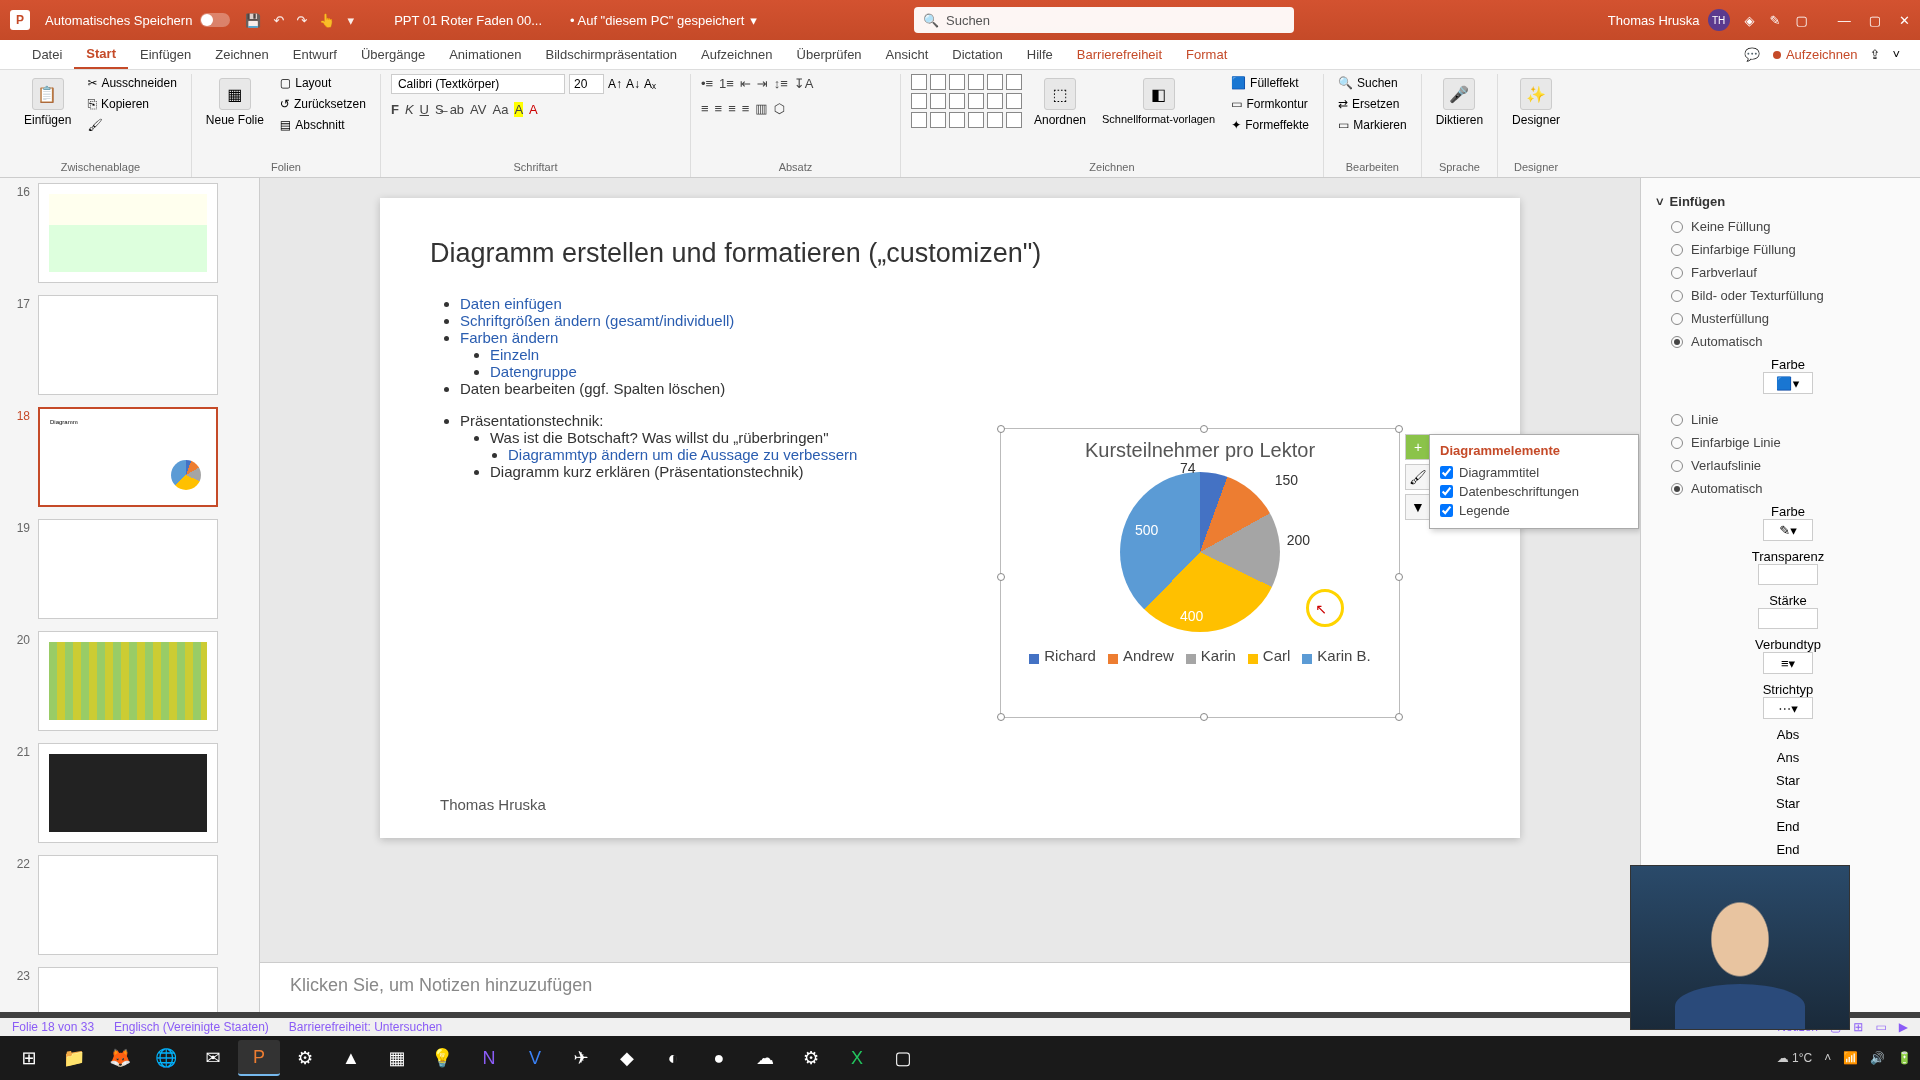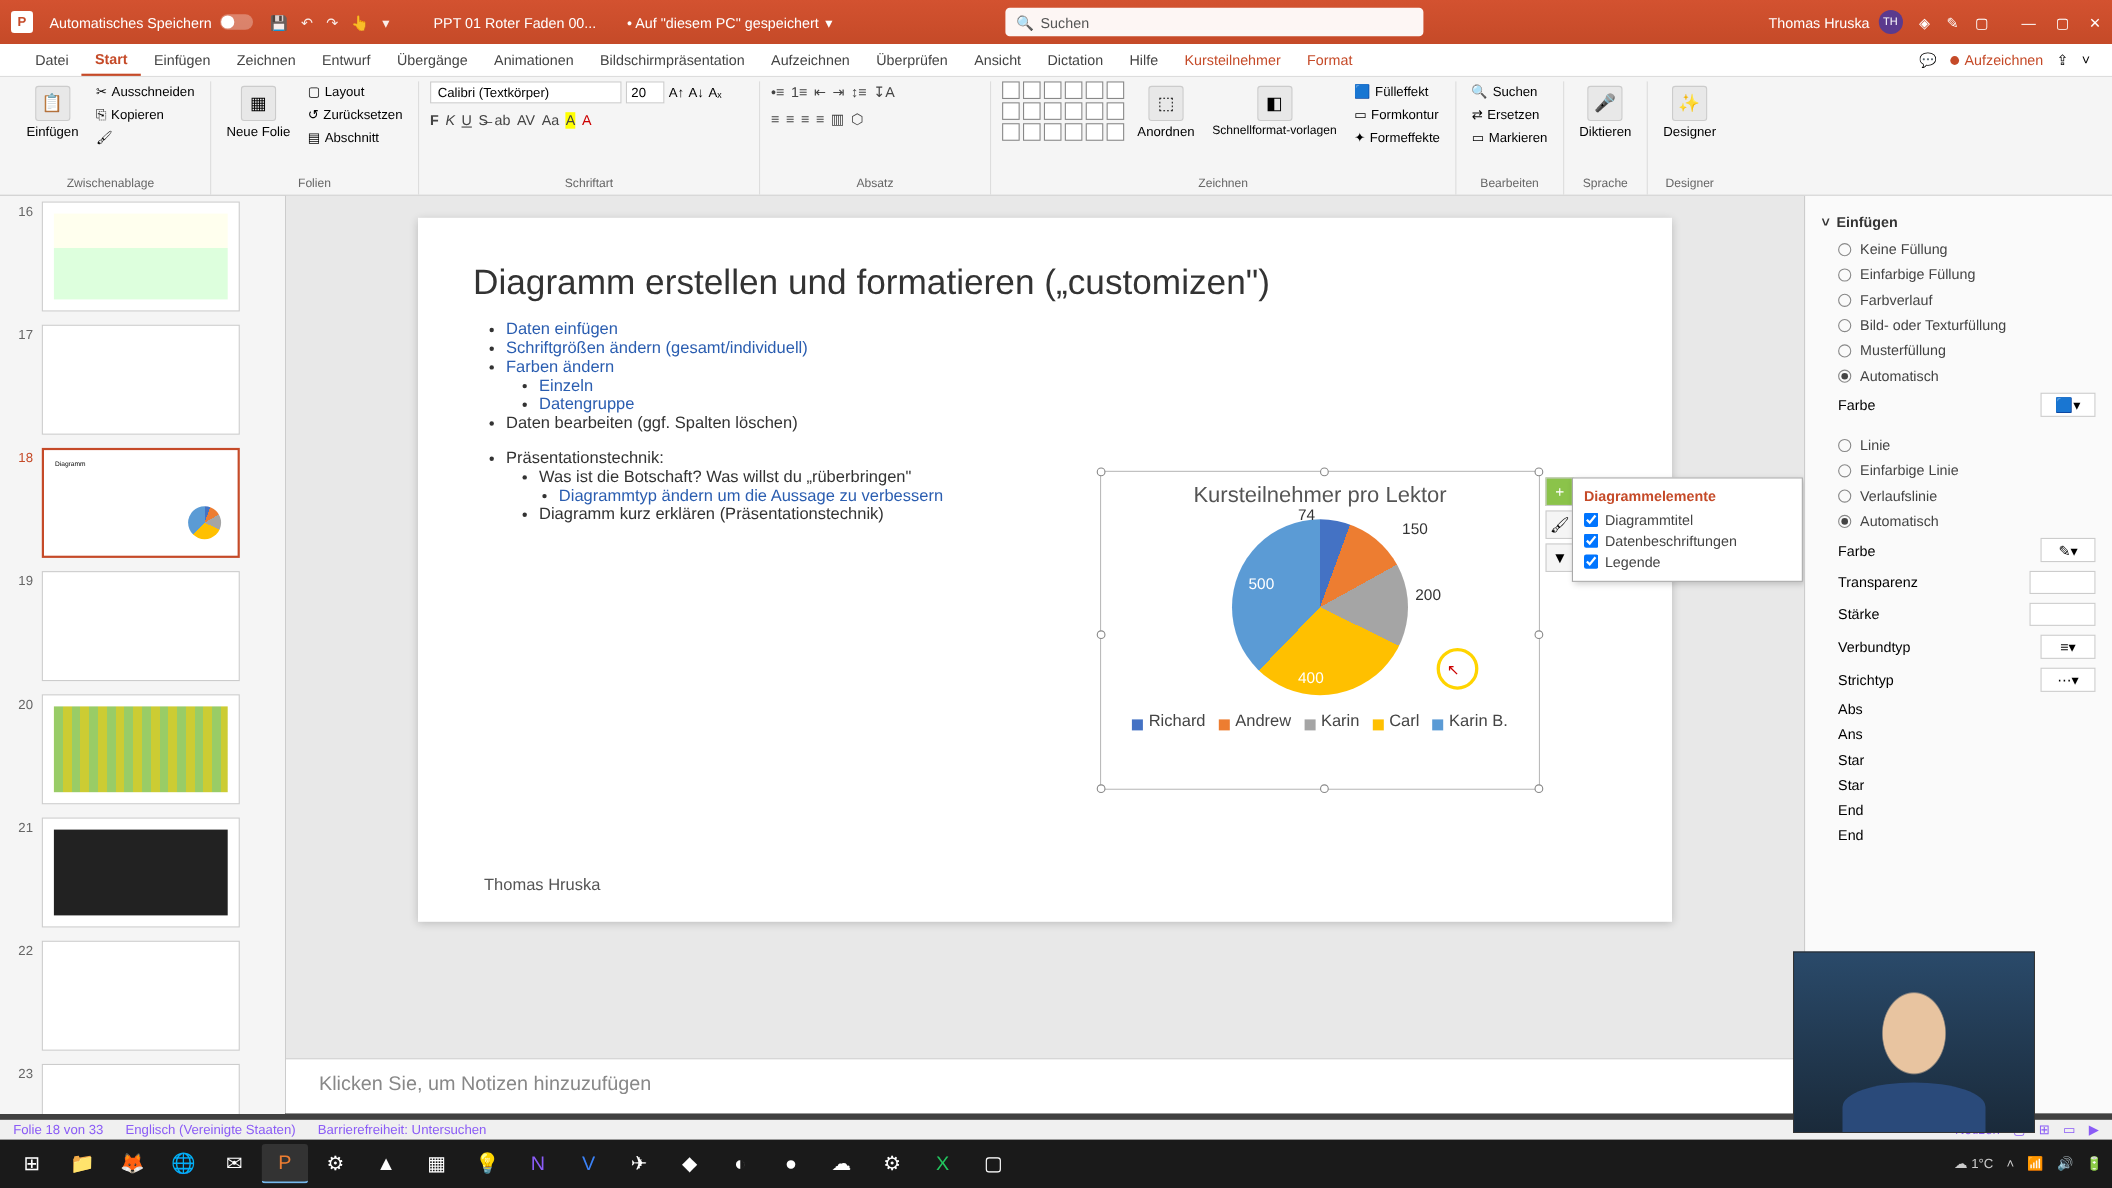--- a/index.html
+++ b/index.html
@@ -51,21 +51,21 @@
 .thumb-rail { width:260px; background:#f5f5f5; border-right:1px solid #ccc; overflow-y:auto; padding:5px 10px; }
 .thumb-item { display:flex; gap:8px; margin-bottom:12px; align-items:flex-start; }
 .thumb-num { font-size:12px; color:#666; width:20px; text-align:right; padding-top:2px; }
 .thumb { width:180px; height:100px; background:white; border:1px solid #ccc; position:relative; }
 .thumb.active { border:2px solid #c54a28; }
 .thumb-content { position:absolute; inset:10px; }
 
 .slide-area { flex:1; background:#e8e8e8; display:flex; flex-direction:column; position:relative; }
 .slide-canvas { flex:1; display:flex; align-items:flex-start; justify-content:center; padding:20px; overflow:auto; }
 .slide { width:1140px; height:640px; background:white; box-shadow:0 2px 8px rgba(0,0,0,0.2); position:relative; padding:40px 50px; }
-.slide-title { font-size:32px; color:#333; margin-bottom:16px; }
+.slide-title { font-size:27px; color:#333; margin-bottom:26px; }
 .bullets { font-size:15px; color:#333; }
 .bullets ul { list-style:disc; margin-left:30px; }
 .bullets ul ul { list-style:disc; margin-left:30px; }
 .bullets ul ul ul { margin-left:18px; }
 .bullets a { color:#2a5db0; }
 .footer-name { position:absolute; bottom:25px; left:60px; font-size:15px; color:#555; }
 
 
 .chart-frame { position:absolute; right:120px; top:230px; width:400px; height:290px; border:1px solid #bbb; background:white; }
 .chart-frame .handle { position:absolute; width:8px; height:8px; background:white; border:1px solid #888; border-radius:50%; }
@@ -86,21 +86,21 @@
 .chart-popup { position:absolute; right:-240px; top:5px; width:210px; background:white; border:1px solid #aaa; box-shadow:2px 2px 6px rgba(0,0,0,0.2); padding:8px 10px; font-size:13px; }
 .chart-popup .pop-title { color:#c54a28; font-weight:600; margin-bottom:5px; }
 .chart-popup label { display:flex; align-items:center; gap:6px; padding:2px 0; color:#444; }
 
 
 .format-pane { width:280px; background:#fafafa; border-left:1px solid #ccc; padding:10px 15px; font-size:13px; overflow-y:auto; }
 .format-pane .sec-head { display:flex; align-items:center; gap:6px; font-weight:600; color:#333; padding:6px 0; cursor:pointer; }
 .format-pane .radio-item { display:flex; align-items:center; gap:8px; padding:4px 0 4px 15px; color:#444; }
 .format-pane .radio { width:12px; height:12px; border:1px solid #888; border-radius:50%; position:relative; }
 .format-pane .radio.checked::after { content:''; position:absolute; width:6px; height:6px; background:#444; border-radius:50%; top:2px; left:2px; }
-.format-pane .row { display:flex; align-items:center; justify-content:space-between; padding:4px 0 4px 15px; }
+.format-pane .row { display:flex; align-items:center; justify-content:space-between; padding:4px 0 4px 15px;flex-direction:column; }
 .format-pane .ctrl { width:50px; height:22px; border:1px solid #ccc; background:white; display:flex; align-items:center; justify-content:center; }
 .format-pane .row input { width:60px; border:1px solid #ccc; padding:2px; }
 
 
 .notes-area { height:50px; background:white; border-top:1px solid #ccc; padding:12px 30px; color:#888; font-size:18px; }
 
 
 .statusbar { height:24px; background:#f0f0f0; border-top:6px solid #404040; display:flex; align-items:center; padding:0 12px; font-size:12px; color:#8b5cf6; gap:20px; }
 .statusbar .right { margin-left:auto; display:flex; align-items:center; gap:12px; }
 
@@ -163,21 +163,21 @@
   <div class="tab">Zeichnen</div>
   <div class="tab">Entwurf</div>
   <div class="tab">Übergänge</div>
   <div class="tab">Animationen</div>
   <div class="tab">Bildschirmpräsentation</div>
   <div class="tab">Aufzeichnen</div>
   <div class="tab">Überprüfen</div>
   <div class="tab">Ansicht</div>
   <div class="tab">Dictation</div>
   <div class="tab">Hilfe</div>
-  <div class="tab context">Kursteilnehmer</div>
+  <div class="tab context">Barrierefreiheit</div>
   <div class="tab context">Format</div>
   <div class="right-tabs">
     <span>💬</span>
     <div class="record-btn">
       <div class="dot"></div>
       <span>Aufzeichnen</span>
     </div>
     <span>⇪</span>
     <span>˅</span>
   </div>

